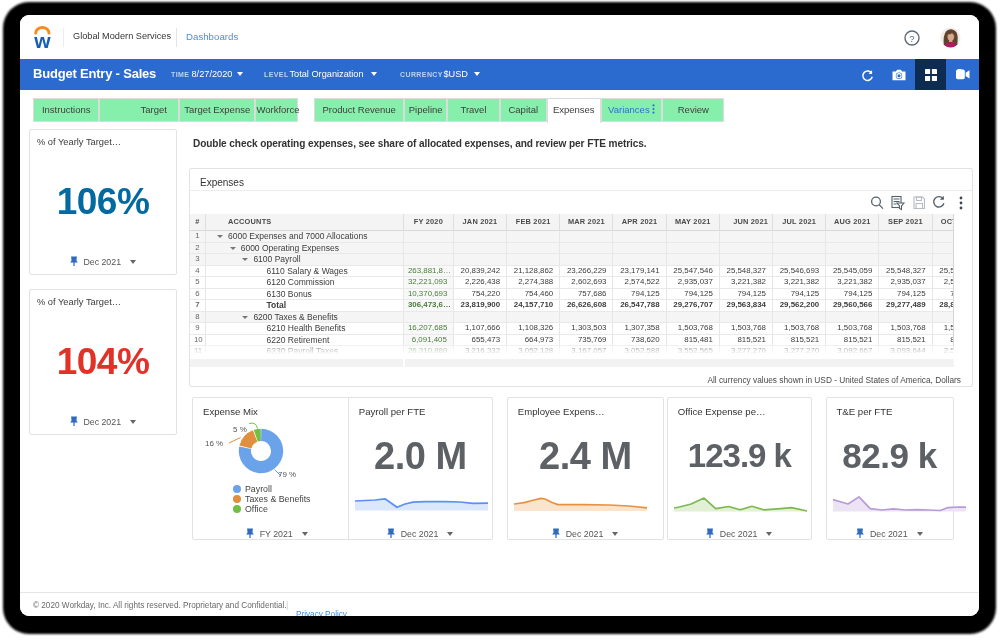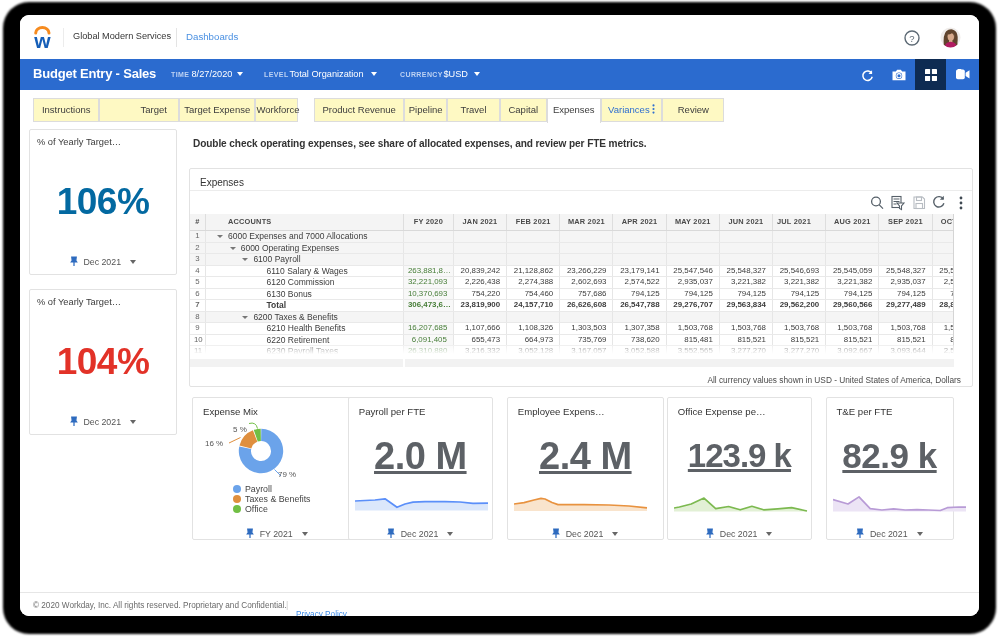--- a/index.html
+++ b/index.html
@@ -14,21 +14,21 @@
 #dash { position:absolute; left:166px; top:16px; font-size:9.7px; color:#4a90e2; }
 
 #bluebar { position:absolute; left:0; top:44px; width:100%; height:31px; background:#2b6bcf; }
 #bbtitle { position:absolute; left:13px; top:7px; font-size:13px; font-weight:bold; color:#fff; letter-spacing:-0.2px; }
 .bblabel { position:absolute; top:12px; font-size:7px; font-weight:bold; color:#bdd2f3; letter-spacing:0.4px; }
 .bbval { position:absolute; top:9.5px; font-size:9.2px; color:#fff; }
 .caret { position:absolute; top:13px; width:0; height:0; border-left:3.6px solid transparent; border-right:3.6px solid transparent; border-top:4.6px solid #fff; }
 #darksq { position:absolute; left:895px; top:0; width:31px; height:31px; background:#0e2b52; }
 
 #tabs { position:absolute; left:0; top:83px; width:100%; height:24px; }
-.tab { position:absolute; top:0; height:23.5px; background:#fef9c3; border:1px solid #dcdcdc; font-size:9.5px; color:#3d3d3d; text-align:center; line-height:22px; }
+.tab { position:absolute; top:0; height:23.5px; background:#86efac; border:1px solid #dcdcdc; font-size:9.5px; color:#3d3d3d; text-align:center; line-height:22px; }
 .tab.active { background:#fff; border-bottom:none; height:25px; z-index:2; }
 .tab.blue { color:#2f6fd0; }
 
 #inst { position:absolute; left:173px; top:122.5px; font-size:10.1px; font-weight:bold; color:#333; letter-spacing:-0.1px; }
 
 .kpi { position:absolute; left:9px; width:148px; height:146px; background:#fff; border:1px solid #e2e2e2; border-radius:2px; }
 .kpi .t { position:absolute; left:7px; top:7px; font-size:9.3px; color:#3b3b3b; }
 .kpi .big { position:absolute; left:0; width:100%; top:51px; text-align:center; font-size:37px; font-weight:bold; letter-spacing:-0.5px; }
 .pinrow { position:absolute; left:0; width:100%; text-align:center; font-size:8.8px; color:#555; }
 .pinrow svg { vertical-align:-2px; margin-right:3px; }
@@ -48,21 +48,21 @@
 tr.grp td { background:#f5f5f5; }
 td.fy { background:#f8f8f8; }
 tr.bold td { font-weight:bold; }
 td.rn { text-align:center; color:#666; font-size:7.8px; }
 .tri { display:inline-block; width:0; height:0; border-left:3.2px solid transparent; border-right:3.2px solid transparent; border-top:3.8px solid #777; margin-right:5px; vertical-align:1px; }
 #gridfade { position:absolute; left:0; top:176px; width:763.8px; height:13px; background:linear-gradient(rgba(255,255,255,0.3), rgba(255,255,255,1) 70%); }
 #pfoot { position:absolute; right:11px; top:206px; font-size:8.3px; color:#4a4a4a; }
 
 .bcard { position:absolute; top:382px; height:143px; background:#fff; border:1px solid #e2e2e2; border-radius:2px; }
 .bcard .t { position:absolute; left:10px; top:8px; font-size:9.6px; color:#333; }
-.bcard .big { position:absolute; left:0; width:100%; top:37px; text-align:center; font-size:36px; font-weight:bold; color:#5d6166; letter-spacing:-0.5px;text-decoration:underline; }
+.bcard .big { position:absolute; left:0; width:100%; top:37px; text-align:center; font-size:36px; font-weight:bold; color:#5d6166; letter-spacing:-0.5px; }
 
 #foot { position:absolute; left:0; top:577px; width:100%; height:24px; border-top:1px solid #e6e6e6; background:#fff; }
 #foot .c { position:absolute; left:13px; top:8px; font-size:8.2px; color:#6a6a6a; }
 #foot .d { position:absolute; left:266px; top:7px; font-size:9px; color:#ccc; }
 #foot .p { position:absolute; left:276px; top:17px; font-size:8.2px; color:#3f8ce8; }
 </style>
 </head>
 <body>
 <div id="frame"></div>
 <div id="card">
@@ -216,22 +216,22 @@
           <tbody>
             <tr class="hd">
               <th style="text-align:center;">#</th>
               <th style="padding-left:22px;text-align:left;">ACCOUNTS</th>
               <th style="text-align:center;">FY 2020</th>
               <th style="text-align:center;">JAN 2021</th>
               <th style="text-align:center;">FEB 2021</th>
               <th style="text-align:center;">MAR 2021</th>
               <th style="text-align:center;">APR 2021</th>
               <th style="text-align:center;">MAY 2021</th>
-              <th style="text-align:center;margin-left:36px;">JUN 2021</th>
-              <th style="text-align:left;">JUL 2021</th>
+              <th style="text-align:right;margin-left:36px;">JUN 2021</th>
+              <th style="text-align:center;">JUL 2021</th>
               <th style="text-align:center;">AUG 2021</th>
               <th style="text-align:center;">SEP 2021</th>
               <th style="text-align:center;">OCT 2021</th>
             </tr>
             <tr class="grp">
               <td class="rn">1</td>
               <td style="padding-left:11px;font-size:8.5px;"><span class="tri"></span>6000 Expenses and 7000 Allocations</td>
               <td class="fy"></td>
               <td></td>
               <td></td>

